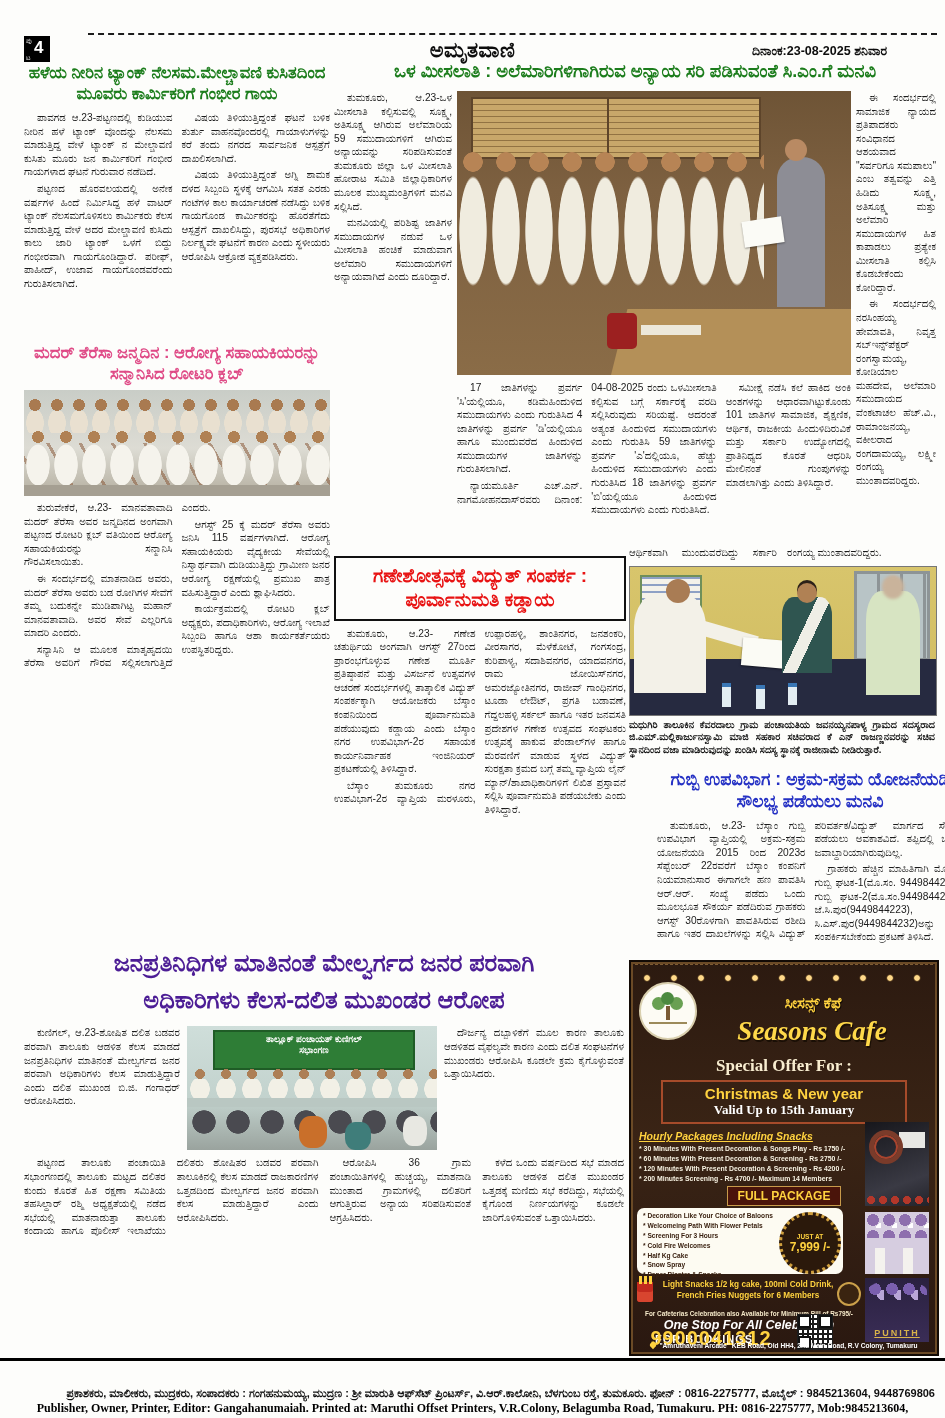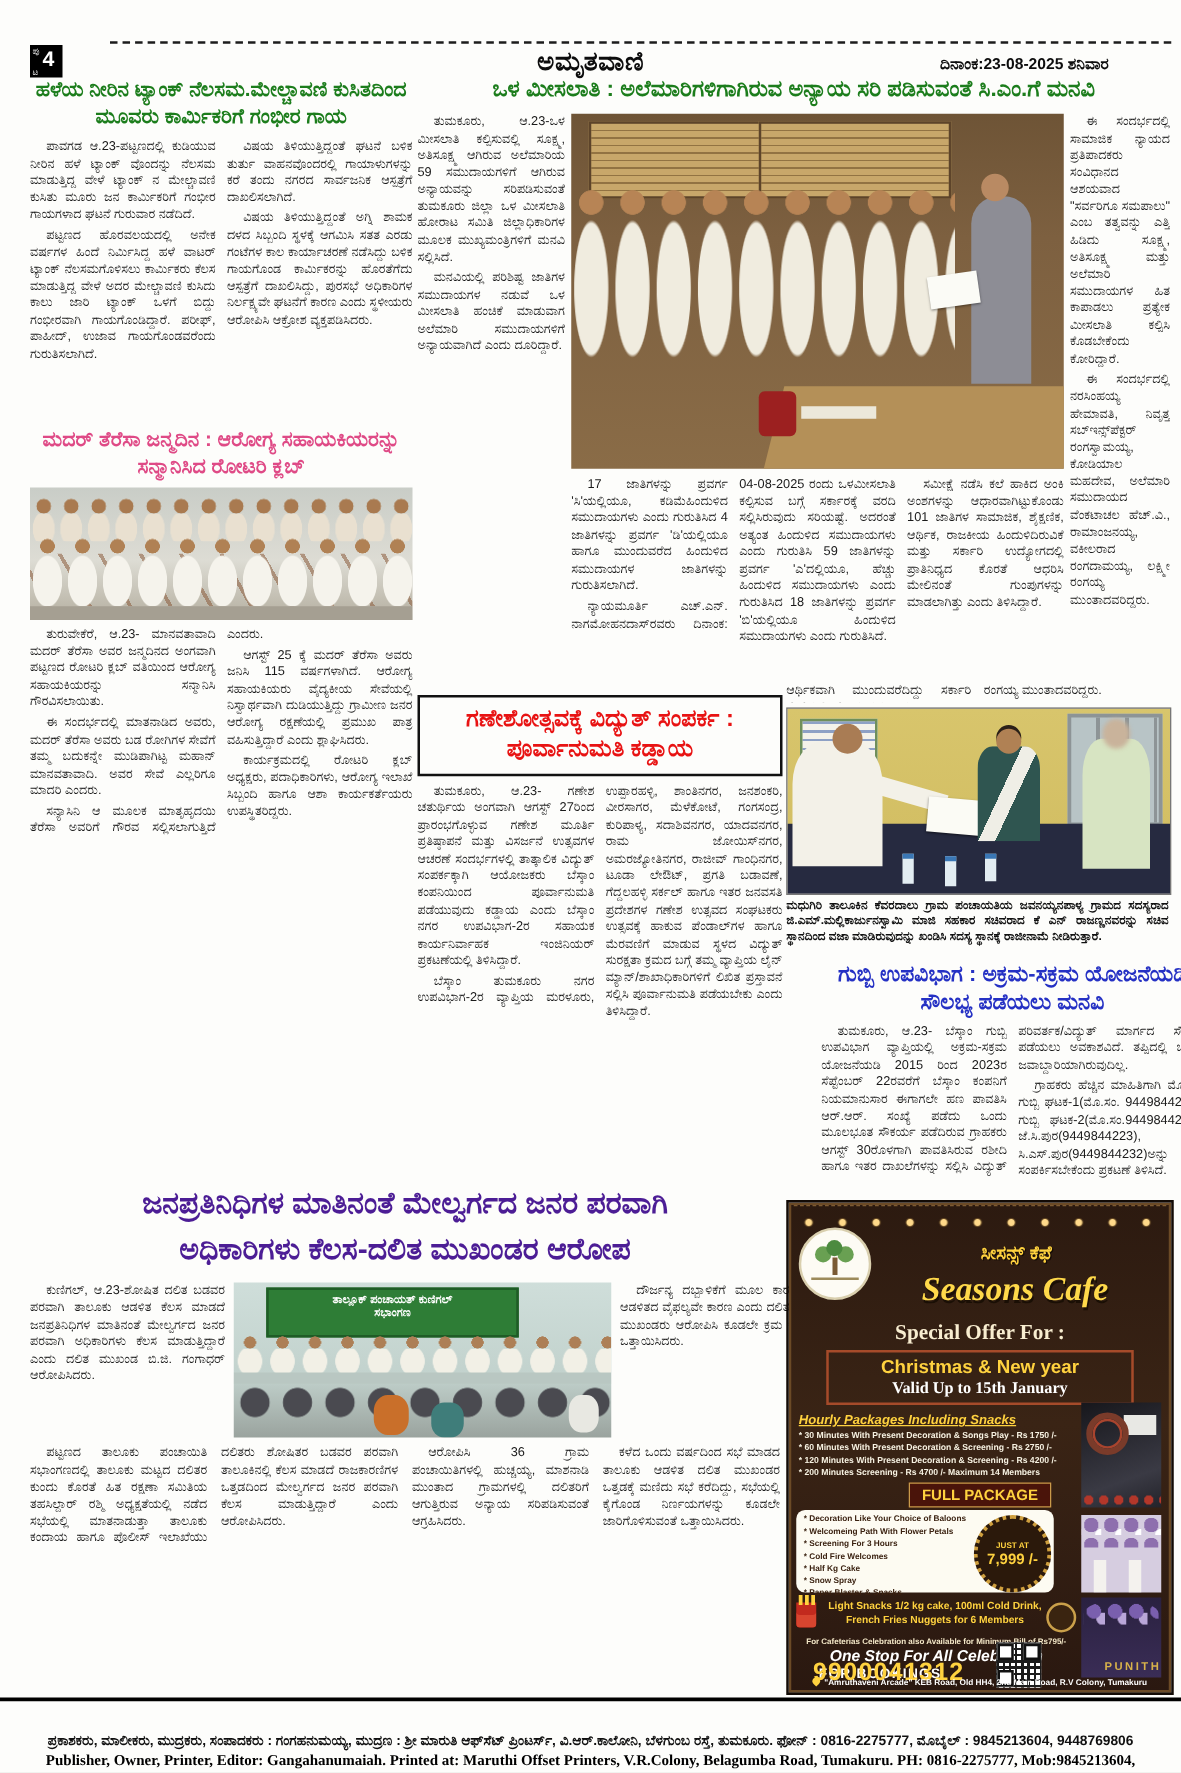--- a/index.html
+++ b/index.html
@@ -31,21 +31,21 @@
      background-image:radial-gradient(circle 4px at 12px 13px,#ffd98a 60%,rgba(255,200,90,.25) 80%,transparent);
      background-size:27px 22px;background-repeat:repeat-x;border-top:1px dashed #7e5b33;}
   .qr{position:absolute;background:#fff;
      background-image:repeating-linear-gradient(0deg,#1c1c1c 0 2px,transparent 2px 5px),
                       repeating-linear-gradient(90deg,#1c1c1c 0 2px,#ffffff 2px 5px);}
   .qr i{position:absolute;width:9px;height:9px;background:#fff;border:2px solid #111;}
   .burst{position:absolute;width:56px;height:56px;border-radius:50%;background:#2b190b;border:3px dotted #cf9f3e;
      display:flex;flex-direction:column;align-items:center;justify-content:center;text-align:center;}
   .hp{font-size:6.9px;font-weight:bold;color:#f7f2e2;line-height:1.45;}
   .fp{font-size:6.6px;font-weight:bold;color:#3a2110;line-height:1.5;}
-  .footer-k{position:absolute;left:10px;right:10px;top:1387px;font-size:11px;font-weight:bold;text-align:center;color:#101010;}
+  .footer-k{position:absolute;left:10px;right:10px;top:1387px;font-size:11px;font-weight:bold;text-align:right;color:#101010;}
   .footer-e{position:absolute;left:10px;right:10px;top:1401px;font-size:12px;font-weight:bold;text-align:center;color:#000;font-family:"Liberation Serif",serif;}
   .blackbar{position:absolute;left:0;top:1358px;width:945px;height:3px;background:#000;}
   .board{position:absolute;background:#2e7d36;border:2px solid #1f5c26;color:#fff;text-align:center;font-weight:bold;}
 </style>
 </head>
 <body>
 
 <div id="paper">
 
   <div class="dash"></div>
@@ -163,21 +163,21 @@
 
   <div class="abs" style="left:24px;top:944px;width:600px;">
     <div class="headline h-maroon" style="font-size:24px;line-height:1.55;">
       <div>ಜನಪ್ರತಿನಿಧಿಗಳ ಮಾತಿನಂತೆ ಮೇಲ್ವರ್ಗದ ಜನರ ಪರವಾಗಿ</div>
       <div>ಅಧಿಕಾರಿಗಳು ಕೆಲಸ-ದಲಿತ ಮುಖಂಡರ ಆರೋಪ</div>
     </div>
     <div style="display:flex;gap:7px;margin-top:8px;">
       <div class="bt" style="width:156px;height:124px;flex:none;">
           <p class="bp">ಕುಣಿಗಲ್, ಆ.23-ಶೋಷಿತ ದಲಿತ ಬಡವರ ಪರವಾಗಿ ತಾಲೂಕು ಆಡಳಿತ ಕೆಲಸ ಮಾಡದೆ ಜನಪ್ರತಿನಿಧಿಗಳ ಮಾತಿನಂತೆ ಮೇಲ್ವರ್ಗದ ಜನರ ಪರವಾಗಿ ಅಧಿಕಾರಿಗಳು ಕೆಲಸ ಮಾಡುತ್ತಿದ್ದಾರೆ ಎಂದು ದಲಿತ ಮುಖಂಡ ಬಿ.ಜಿ. ಗಂಗಾಧರ್ ಆರೋಪಿಸಿದರು.</p>
         </div>
-      <div class="ph" style="position:relative;width:302px;height:124px;flex:none;background:linear-gradient(180deg,#cfdeda 0%,#c2d2cd 60%,#9aa39e 100%);">
+      <div class="ph" style="position:relative;width:250px;height:124px;flex:none;background:linear-gradient(180deg,#cfdeda 0%,#c2d2cd 60%,#9aa39e 100%);">
         <div class="board" style="left:26px;top:4px;width:198px;height:34px;padding-top:2px;">
           <div style="font-size:9px;">ತಾಲ್ಲೂಕ್ ಪಂಚಾಯತ್ ಕುಣಿಗಲ್</div>
           <div style="font-size:9px;">ಸಭಾಂಗಣ</div>
         </div>
         <div class="abs" style="left:0;top:42px;width:100%;height:12px;background-image:radial-gradient(circle 5px at 13px 6px,#ad7f56 95%,transparent);background-size:26px 12px;background-repeat:repeat-x;"></div>
         <div class="abs" style="left:0;top:53px;width:100%;height:20px;background-image:radial-gradient(ellipse 10px 12px at 13px 10px,#f2f0e6 95%,transparent);background-size:26px 20px;background-repeat:repeat-x;"></div>
         <div class="abs" style="left:0;top:72px;width:100%;height:9px;background:#b9c7c2;"></div>
         <div class="abs" style="left:0;bottom:0;width:100%;height:44px;background-image:radial-gradient(circle 12px at 17px 16px,#4a4a50 95%,transparent);background-size:34px 44px;background-repeat:repeat-x;"></div>
         <div class="abs" style="left:112px;bottom:2px;width:28px;height:32px;background:#c96f2a;border-radius:40%;"></div>
         <div class="abs" style="left:158px;bottom:0;width:26px;height:28px;background:#3f7d7a;border-radius:40%;"></div>
@@ -258,21 +258,21 @@
       <div class="abs" style="right:4px;top:10px;width:26px;height:16px;background:#e8e8e4;"></div>
       <div class="abs" style="left:4px;top:8px;width:24px;height:24px;border-radius:50%;border:5px solid #7a3b2a;box-shadow:inset 0 0 0 2px #a8442e;"></div>
       <div class="abs" style="left:0;bottom:0;width:100%;height:12px;background-image:radial-gradient(circle 4px at 6px 6px,#b3372a 95%,transparent);background-size:12px 12px;"></div>
     </div>
     <div class="ph" style="left:234px;top:250px;width:64px;height:62px;background:#d6cde0;">
       <div class="abs" style="left:0;top:0;width:100%;height:26px;background-image:radial-gradient(circle 6px at 8px 8px,#8e6fae 95%,transparent),radial-gradient(circle 5px at 16px 16px,#ffffff 95%,transparent);background-size:16px 16px,16px 16px;"></div>
       <div class="abs" style="left:10px;bottom:0;width:10px;height:26px;background:#f4f2ee;box-shadow:28px 0 0 #f4f2ee;"></div>
     </div>
     <div class="ph" style="left:234px;top:316px;width:64px;height:64px;background:linear-gradient(180deg,#2a2140 0%,#3a2d56 100%);">
       <div class="abs" style="left:2px;top:2px;width:60px;height:22px;background-image:radial-gradient(circle 6px at 8px 9px,#7a5fae 95%,transparent),radial-gradient(circle 5px at 15px 15px,#b9a6d8 95%,transparent);background-size:17px 22px,17px 22px;border-radius:50% 50% 0 0;"></div>
-      <div class="abs" style="left:0;bottom:4px;width:100%;text-align:right;font-size:9px;font-weight:bold;letter-spacing:2px;color:#d8b24a;">PUNITH</div>
+      <div class="abs" style="left:0;bottom:4px;width:100%;text-align:center;font-size:9px;font-weight:bold;letter-spacing:2px;color:#d8b24a;text-decoration:underline;">PUNITH</div>
     </div>
     <div class="abs" style="left:2px;top:380px;width:302px;text-align:center;font-size:6.6px;font-weight:bold;color:#fff;">
       <span style="display:inline-block;width:6px;height:6px;background:#ffd23f;border-radius:50% 50% 50% 0;transform:rotate(-45deg);margin-right:3px;"></span><span>"Amruthaveni Arcade" KEB Road, Old  HH4, 2nd Main Road, R.V Colony, Tumakuru</span>
     </div>
   </div>
 
   <div class="blackbar"></div>
   <div class="footer-k">ಪ್ರಕಾಶಕರು, ಮಾಲೀಕರು, ಮುದ್ರಕರು, ಸಂಪಾದಕರು : ಗಂಗಹನುಮಯ್ಯ, ಮುದ್ರಣ : ಶ್ರೀ ಮಾರುತಿ ಆಫ್‌ಸೆಟ್ ಪ್ರಿಂಟರ್ಸ್, ವಿ.ಆರ್.ಕಾಲೋನಿ, ಬೆಳಗುಂಬ ರಸ್ತೆ, ತುಮಕೂರು. ಫೋನ್ : 0816-2275777,  ಮೊಬೈಲ್ : 9845213604, 9448769806</div>
   <div class="footer-e">Publisher, Owner, Printer, Editor: Gangahanumaiah. Printed at: Maruthi Offset Printers, V.R.Colony, Belagumba Road, Tumakuru. PH: 0816-2275777,  Mob:9845213604, 9448769806</div>
 

